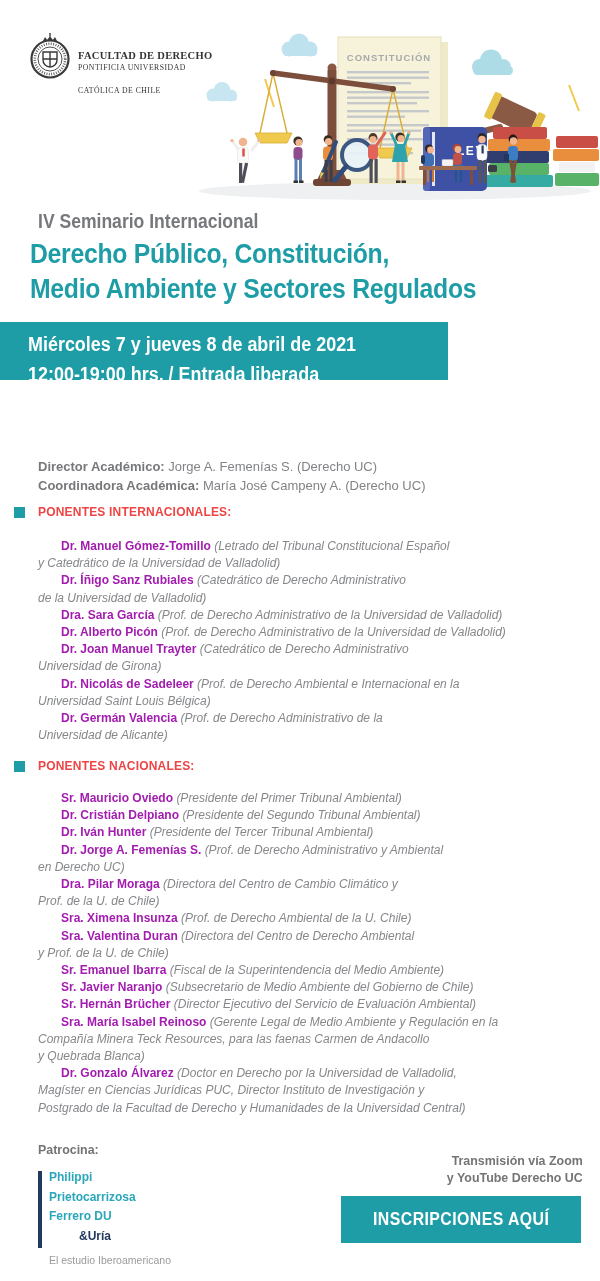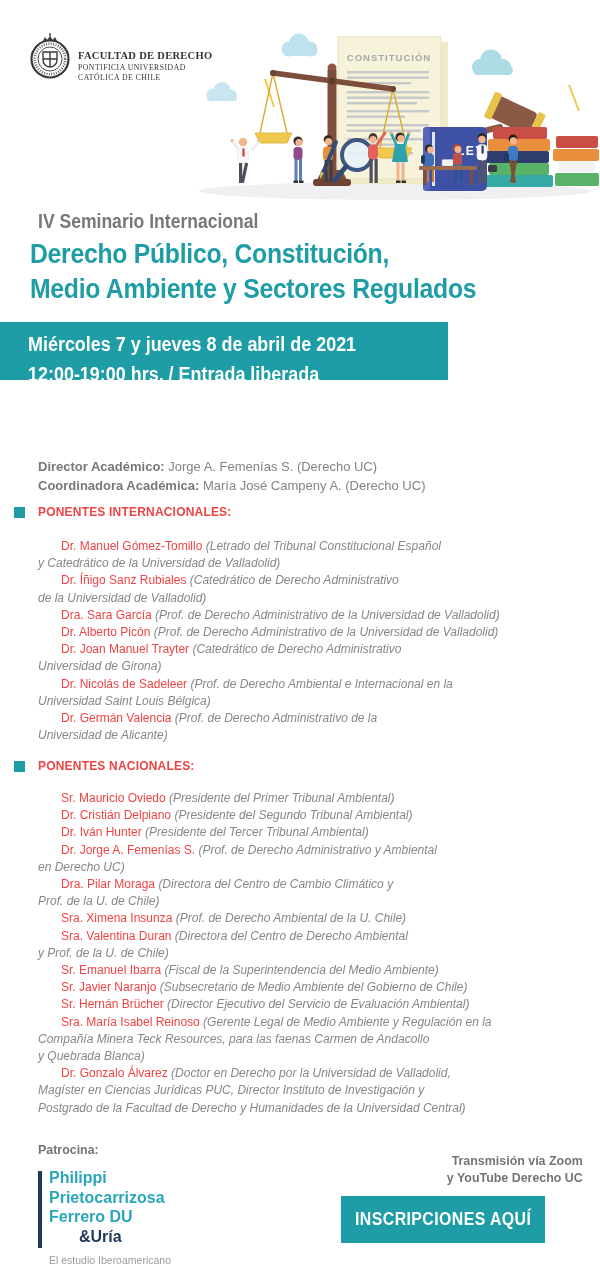--- a/index.html
+++ b/index.html
@@ -7,21 +7,21 @@
   .page {
     position:relative; width:600px; height:1281px; background:#fff;
     font-family:"Liberation Sans", sans-serif; overflow:hidden;
   }
   
   .logo { position:absolute; left:28px; top:33px; }
   .crest { position:absolute; left:0; top:0; }
   .logo-text { position:absolute; left:50px; top:17px; width:200px; color:#333; font-family:"Liberation Serif", serif; }
   .logo-l1 { font-size:10.5px; font-weight:bold; letter-spacing:.3px; }
   .logo-l2 { font-size:7.7px; letter-spacing:.5px; margin-top:2px; }
-  .logo-l3 { font-size:7.7px; letter-spacing:.5px; margin-top:1px; }
+  .logo-l3 { font-size:7.7px; letter-spacing:.5px; margin-top:14px; }
   .illus { position:absolute; top:15px; right:0; }
 
   
   .cx { transform:scaleX(.9); transform-origin:0 0; }
   .kicker { position:absolute; left:38px; top:210px; font-size:19.5px; font-weight:bold; color:#77787b; }
   .main-title { position:absolute; left:30px; top:236px; font-size:27.5px; font-weight:bold;
                 color:#1e9da6; line-height:35px; letter-spacing:-.3px; }
   .banner { position:absolute; left:0; top:322px; width:448px; height:58px; background:#1e9da6;
             color:#fff; padding:7px 0 13px 28px; }
   .banner-text { font-size:19.5px; font-weight:bold; line-height:30px; transform:scaleX(.92); transform-origin:0 0; white-space:nowrap; }
@@ -34,33 +34,33 @@
 
   
   .sec-head { position:absolute; left:38px; color:#ef4444; font-weight:bold; font-size:12.5px; letter-spacing:.2px; white-space:nowrap; }
   .sec-square { position:absolute; left:14px; width:11px; height:11px; background:#1e9da6; }
   .head-1 { top:505px; } .sq-1 { top:507px; }
   .head-2 { top:759px; } .sq-2 { top:761px; }
   .speakers { position:absolute; left:38px; width:547px; font-size:12px; line-height:17.2px; color:#85878a; }
   .list-1 { top:538px; }
   .list-2 { top:790px; }
   .speaker { white-space:pre-line; }
-  .sp-name { font-weight:normal; font-style:normal; color:#ef4444;padding-left:23px; }
+  .sp-name { font-weight:bold; font-style:normal; color:#a21caf;padding-left:23px; }
   .sp-desc { font-style:italic; }
 
   
   .patrocina { position:absolute; left:38px; top:1142px; font-size:13.5px; font-weight:bold; color:#737476; }
   .philippi { position:absolute; left:38px; top:1168px; }
   .ph-bar { position:absolute; left:0; top:3px; width:4px; height:77px; background:#22395e; }
-  .ph-lines { position:absolute; left:11px; top:0; font-size:16px; font-weight:600; line-height:19.5px; color:#2aa6ba; white-space:nowrap; }
+  .ph-lines { position:absolute; left:11px; top:0; font-size:12px; font-weight:600; line-height:19.5px; color:#2aa6ba; white-space:nowrap; }
   .ph-uria { color:#22395e; font-weight:bold;margin-left:30px; }
   .ph-tag { position:absolute; left:11px; top:86px; font-size:10.5px; color:#9b9b9b; white-space:nowrap; }
   .transmision { position:absolute; right:17px; top:1152px; text-align:right; font-size:13.5px; font-weight:bold;
                  color:#737476; line-height:17px; transform:scaleX(.92); transform-origin:100% 0; white-space:nowrap; }
-  .cta { position:absolute; left:341px; top:1196px; width:204px; height:47px; background:#1e9da6; border:none;
+  .cta { position:absolute; left:341px; top:1196px; width:240px; height:47px; background:#1e9da6; border:none;
          display:flex; align-items:center; justify-content:center; cursor:pointer; }
   .cta-label { color:#fff; font-size:18px; font-weight:bold; letter-spacing:.5px;
                font-family:"Liberation Sans", sans-serif; display:inline-block; transform:scaleX(.88); white-space:nowrap; }
 </style>
 </head>
 <body>
 
 <div class="page">
 
   <div class="logo">

